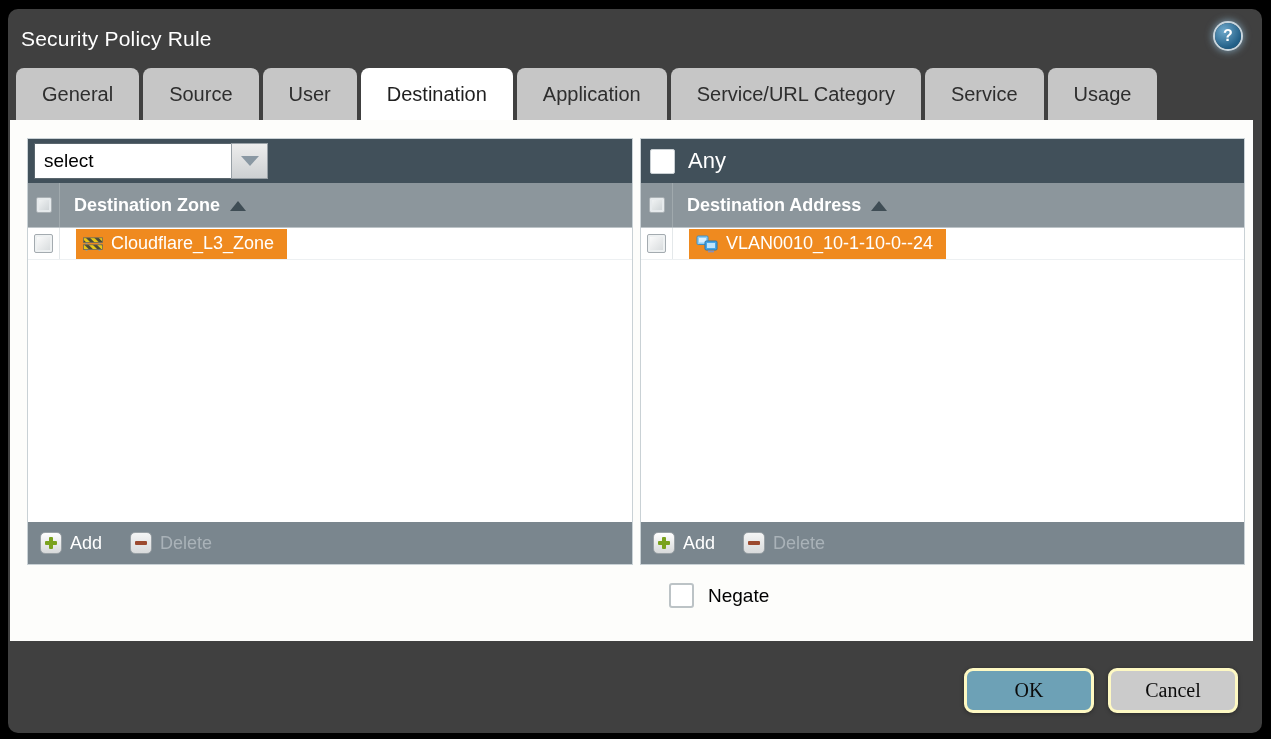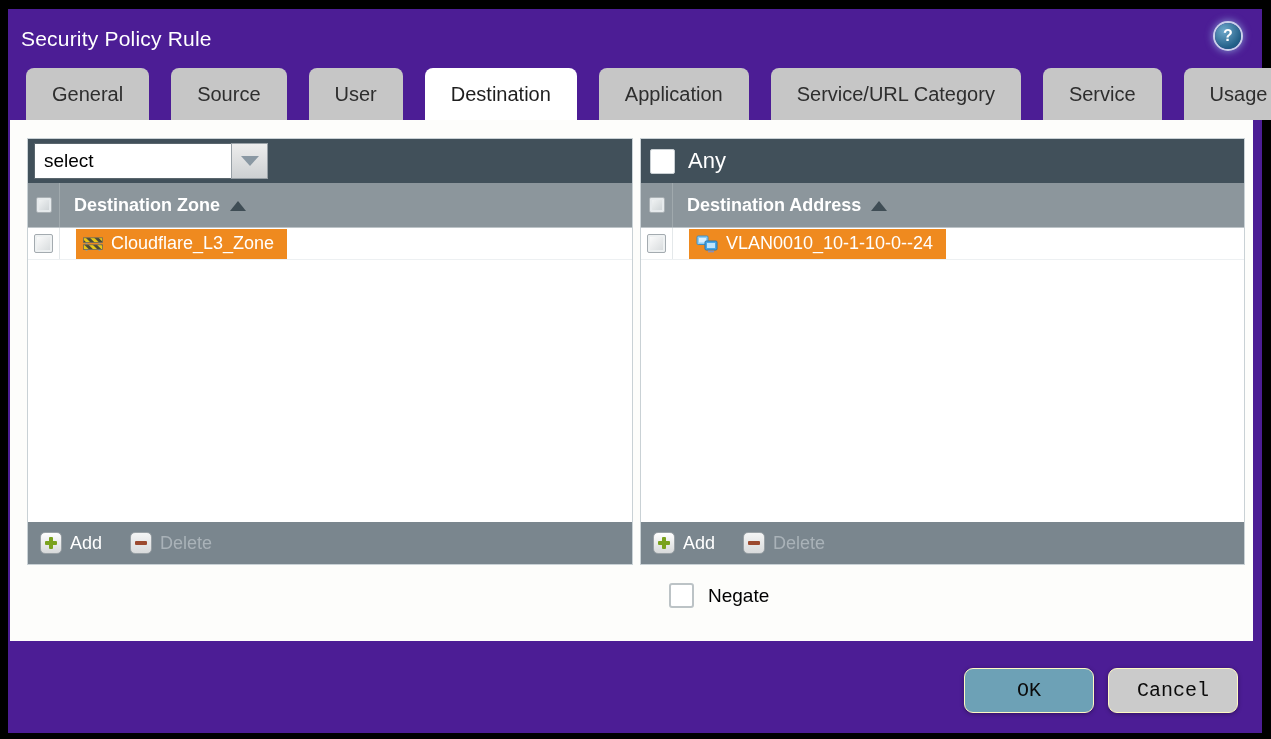--- a/index.html
+++ b/index.html
@@ -7,21 +7,22 @@
   body {
     background: #000;
     font-family: "Liberation Sans", sans-serif;
     overflow: hidden;
     position: relative;
   }
   .dialog {
     position: absolute;
     left: 8px; top: 9px;
     width: 1254px; height: 724px;
-    background: #4c1d95;
+    background: #404040;
+    border-radius: 10px;
   }
   
   .titlebar {
     position: relative;
     height: 59px;
     display: flex;
     align-items: center;
     padding-left: 13px;
   }
   .title-text { color: #fff; font-size: 21px; letter-spacing: .2px; }
@@ -34,23 +35,23 @@
     box-shadow: 0 0 0 2px rgba(235,245,252,.75), 0 0 7px 3px rgba(160,210,240,.55);
     color: #fff;
     font-size: 16px;
     font-weight: bold;
     display: flex; align-items: center; justify-content: center;
     cursor: pointer;
   }
   
   .tabs {
     display: flex;
-    gap: 22px;
+    gap: 4px;
     height: 52px;
-    padding-left: 18px;
+    padding-left: 8px;
     align-items: stretch;
   }
   .tab {
     background: #C6C6C6;
     color: #2E2E2E;
     border-radius: 8px 8px 0 0;
     padding: 0 26px;
     font-size: 20px;
     display: flex; align-items: center;
     cursor: pointer;
@@ -223,23 +224,23 @@
   }
   
   .dialog-buttons {
     position: absolute;
     right: 24px; bottom: 20px;
     display: flex; gap: 14px;
   }
   .btn {
     min-width: 130px; height: 45px;
     border-radius: 9px;
-    border: 1px solid #fef9c3;
+    border: 3px solid #fef9c3;
     font-size: 20px;
-    font-family: Liberation Mono, monospace;
+    font-family: Liberation Serif, serif;
     display: flex; align-items: center; justify-content: center;
     color: #0b0b0b;
     box-shadow: 0 1px 4px rgba(0,0,0,.35);
     cursor: pointer;
   }
   .btn-ok { background: #6DA1B6; }
   .btn-cancel { background: #CBCBCB; }
 </style>
 </head>
 <body>

